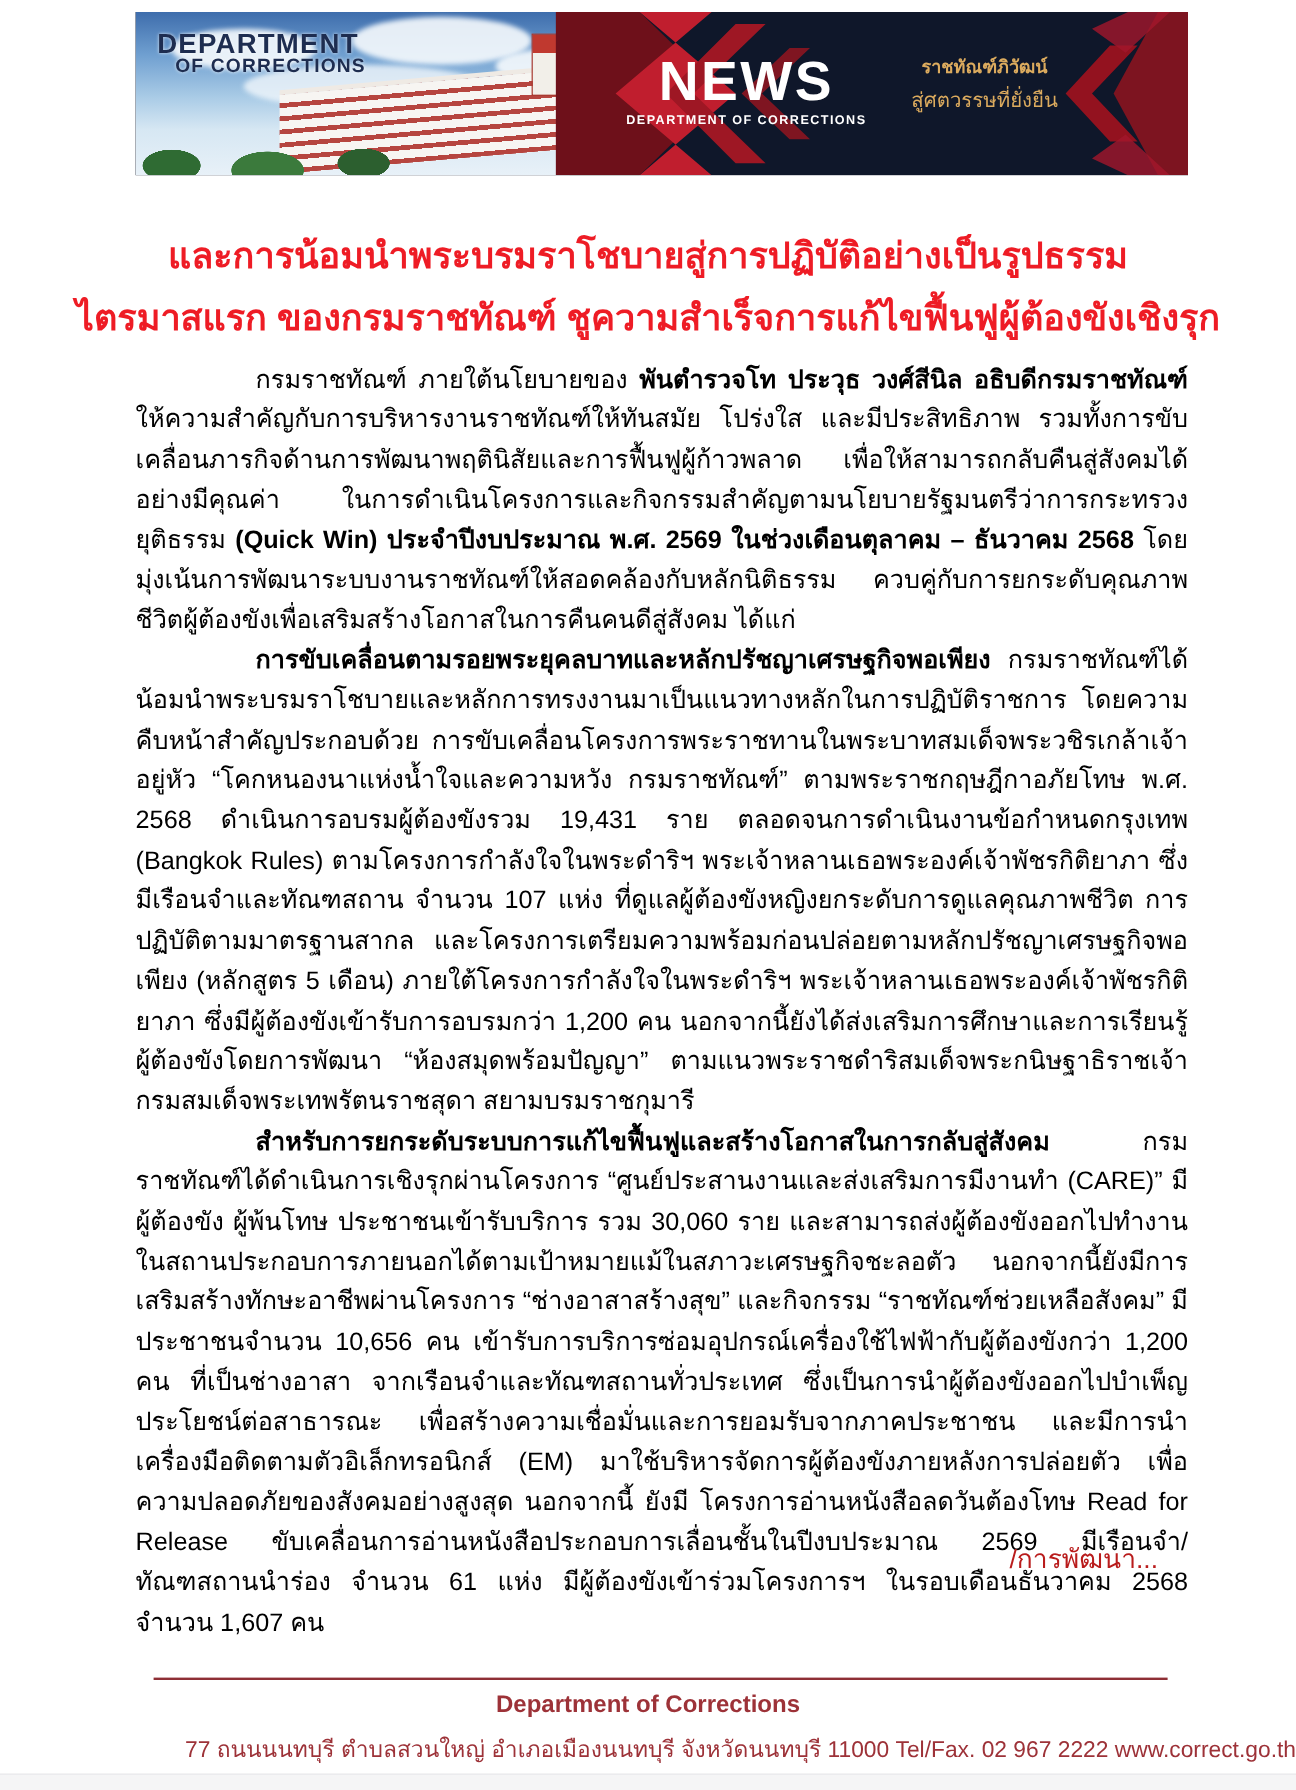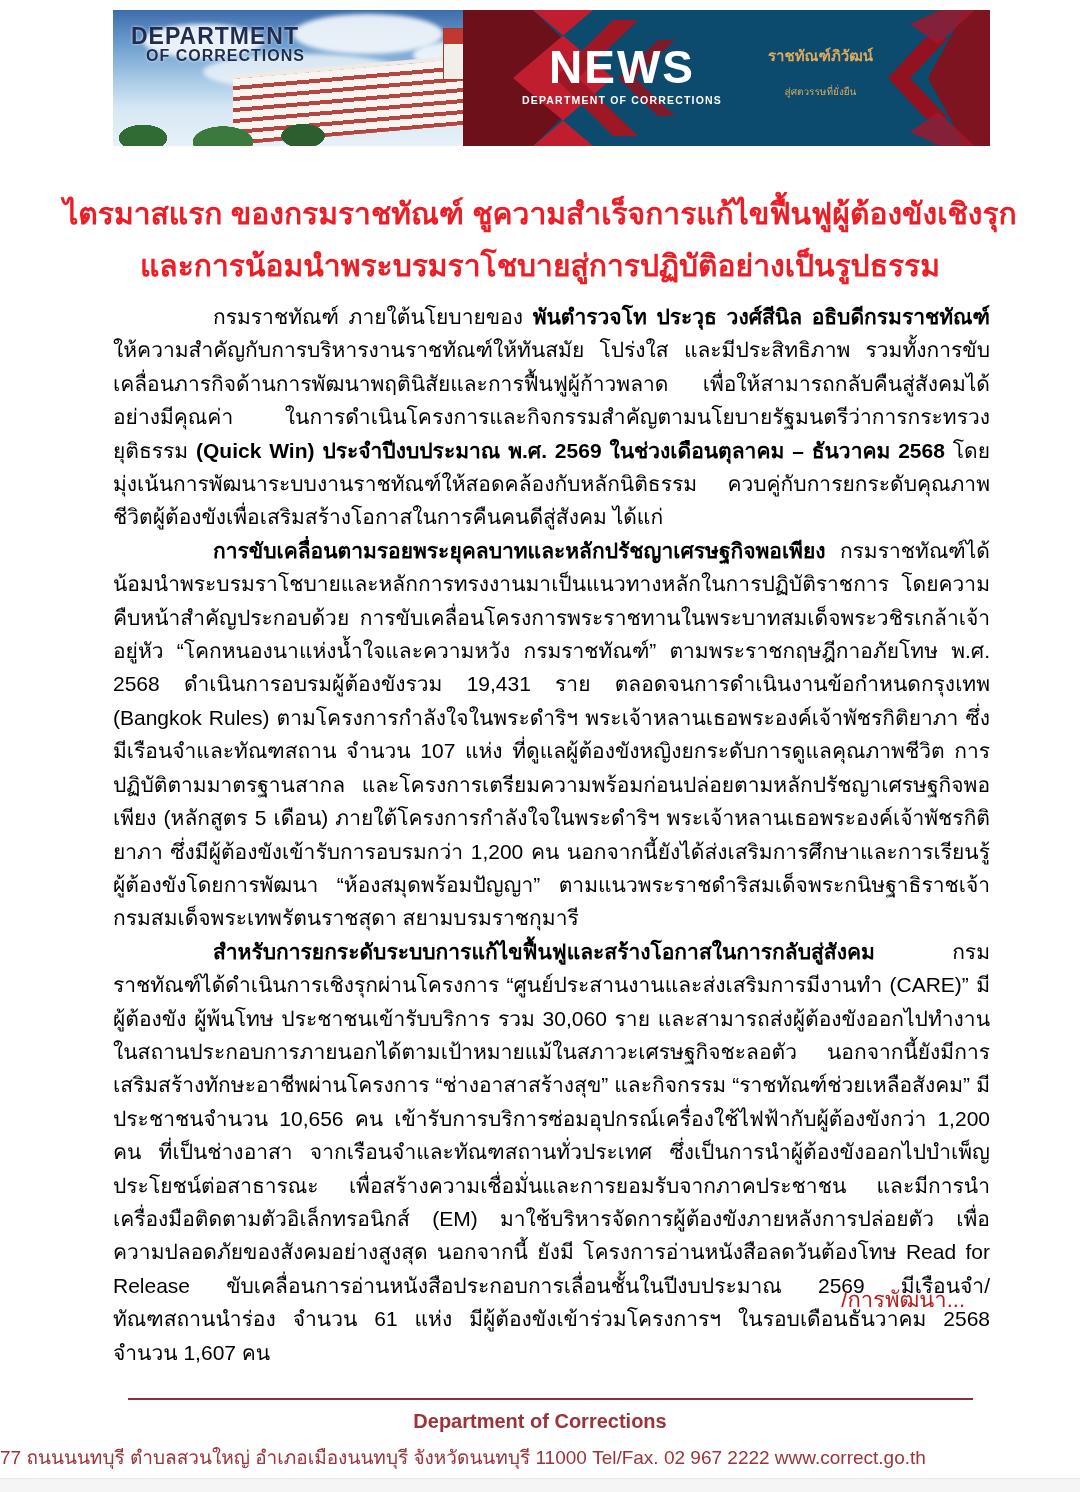--- a/index.html
+++ b/index.html
@@ -6,21 +6,21 @@
   html,body { background:#ffffff; }
   .page {
     position:relative; width:1080px; height:1492px; margin:0 auto;
     background:#ffffff; overflow:hidden;
     font-family:"Liberation Sans", sans-serif;
   }
 
   
   .header {
     position:absolute; left:113px; top:10px; width:877px; height:136px;
-    background:#0c4a6e; overflow:hidden;text-decoration:underline;
+    background:#0f172a; overflow:hidden;text-decoration:underline;
   }
   .photo {
     position:absolute; left:0; top:0; width:420px; height:136px; overflow:hidden;
     background:linear-gradient(180deg,#3e6dac 0%,#6f9fd0 26%,#a9cbe6 52%,#d6e7f3 72%,#e8f1f8 100%);
   }
   .cloud { position:absolute; background:#f6fafd; border-radius:50%; filter:blur(2px); opacity:.9; }
   .cloud.c1 { left:30px;  top:14px; width:120px; height:34px; }
   .cloud.c2 { left:180px; top:4px;  width:150px; height:40px; }
   .cloud.c3 { left:90px;  top:44px; width:200px; height:36px; opacity:.75; }
   .cloud.c4 { left:300px; top:30px; width:110px; height:30px; }
@@ -60,21 +60,21 @@
   .anniv .digit-row { display:flex; align-items:center; justify-content:center; gap:2px; }
   .anniv .digits { font-size:44px; font-weight:800; line-height:1; color:#d9a85c; }
   .anniv .seal {
     width:38px; height:38px; border-radius:50%;
     border:3px solid #d9a85c; background:#8f4a16;
     display:flex; align-items:center; justify-content:center;
   }
   .anniv .seal-inner { width:22px; height:26px; border-radius:40% 40% 50% 50%; background:#c98a3a; }
   .anniv .yr { font-size:20px; font-weight:bold; align-self:flex-end; margin-bottom:2px; }
   .anniv .slogan1 { font-size:15px; font-weight:bold; margin-top:18px; }
-  .anniv .slogan2 { font-size:10px; margin-top:16px; }
+  .anniv .slogan2 { font-size:17px; margin-top:1px; }
 
   
   .doc-title {
     position:absolute; left:60px; width:960px; top:188px;
     text-align:center; color:#ee1c25; font-weight:bold; font-size:30px; line-height:52px;
   }
 
   
   .body-text {
     position:absolute; left:113px; top:300px; width:877px;
@@ -85,21 +85,21 @@
 
   .continuation {
     position:absolute; right:115px; top:1282px;
     font-size:22px; color:#b91c1c;
   }
 
   
   .footer-rule { position:absolute; left:128px; top:1398px; width:845px; height:0; border-top:2px solid #8e2f35; }
   .footer-org  { position:absolute; left:0; width:1080px; top:1410px; text-align:center;
                  color:#9d3238; font-size:20px; font-weight:bold; }
-  .footer-addr { position:absolute; left:0; width:1080px; top:1442px; text-align:left;
+  .footer-addr { position:absolute; left:0; width:1080px; top:1442px; text-align:right;
                  color:#9d3238; font-size:19px; }
   .bottom-strip { position:absolute; left:0; bottom:0; width:1080px; height:14px;
                   background:#f5f5f6; border-top:1px solid #e9e9ec; }
 </style>
 </head>
 <body>
 
 <div class="page">
 
   <div class="header">
@@ -136,22 +136,22 @@
 
     <svg class="edge-chevron" viewBox="0 0 110 136">
       <polygon points="45,28 68,28 30,68 68,108 45,108 8,68" fill="#93121f"></polygon>
       <polygon points="85,0 110,0 110,136 85,136 48,68" fill="#7d1420"></polygon>
       <polygon points="60,0 95,0 58,34 30,14" fill="#a3172c" opacity="0.8"></polygon>
       <polygon points="60,136 95,136 58,102 30,122" fill="#a3172c" opacity="0.8"></polygon>
     </svg>
   </div>
 
   <div class="doc-title">
+    <div>และการน้อมนำพระบรมราโชบายสู่การปฏิบัติอย่างเป็นรูปธรรม</div>
     <div>ไตรมาสแรก ของกรมราชทัณฑ์ ชูความสำเร็จการแก้ไขฟื้นฟูผู้ต้องขังเชิงรุก</div>
-    <div>และการน้อมนำพระบรมราโชบายสู่การปฏิบัติอย่างเป็นรูปธรรม</div>
   </div>
 
   <div class="body-text" id="paragraphs">
       <p class="body-para"><span>กรมราชทัณฑ์ ภายใต้นโยบายของ </span><span class="b">พันตำรวจโท ประวุธ วงศ์สีนิล อธิบดีกรมราชทัณฑ์ </span><span>ให้ความสำคัญกับการบริหารงานราชทัณฑ์ให้ทันสมัย โปร่งใส และมีประสิทธิภาพ รวมทั้งการขับเคลื่อนภารกิจด้านการพัฒนาพฤตินิสัยและการฟื้นฟูผู้ก้าวพลาด เพื่อให้สามารถกลับคืนสู่สังคมได้อย่างมีคุณค่า ในการดำเนินโครงการและกิจกรรมสำคัญตามนโยบายรัฐมนตรีว่าการกระทรวงยุติธรรม </span><span class="b">(Quick Win) ประจำปีงบประมาณ พ.ศ. 2569 ในช่วงเดือนตุลาคม – ธันวาคม 2568 </span><span>โดยมุ่งเน้นการพัฒนาระบบงานราชทัณฑ์ให้สอดคล้องกับหลักนิติธรรม ควบคู่กับการยกระดับคุณภาพชีวิตผู้ต้องขังเพื่อเสริมสร้างโอกาสในการคืนคนดีสู่สังคม ได้แก่</span></p>
       <p class="body-para"><span class="b">การขับเคลื่อนตามรอยพระยุคลบาทและหลักปรัชญาเศรษฐกิจพอเพียง </span><span>กรมราชทัณฑ์ได้น้อมนำพระบรมราโชบายและหลักการทรงงานมาเป็นแนวทางหลักในการปฏิบัติราชการ โดยความคืบหน้าสำคัญประกอบด้วย  การขับเคลื่อนโครงการพระราชทานในพระบาทสมเด็จพระวชิรเกล้าเจ้าอยู่หัว “โคกหนองนาแห่งน้ำใจและความหวัง กรมราชทัณฑ์” ตามพระราชกฤษฎีกาอภัยโทษ พ.ศ. 2568  ดำเนินการอบรมผู้ต้องขังรวม 19,431 ราย  ตลอดจนการดำเนินงานข้อกำหนดกรุงเทพ (Bangkok Rules) ตามโครงการกำลังใจในพระดำริฯ พระเจ้าหลานเธอพระองค์เจ้าพัชรกิติยาภา ซึ่งมีเรือนจำและทัณฑสถาน จำนวน 107 แห่ง ที่ดูแลผู้ต้องขังหญิงยกระดับการดูแลคุณภาพชีวิต การปฏิบัติตามมาตรฐานสากล และโครงการเตรียมความพร้อมก่อนปล่อยตามหลักปรัชญาเศรษฐกิจพอเพียง (หลักสูตร 5 เดือน) ภายใต้โครงการกำลังใจในพระดำริฯ พระเจ้าหลานเธอพระองค์เจ้าพัชรกิติยาภา ซึ่งมีผู้ต้องขังเข้ารับการอบรมกว่า 1,200 คน นอกจากนี้ยังได้ส่งเสริมการศึกษาและการเรียนรู้ผู้ต้องขังโดยการพัฒนา “ห้องสมุดพร้อมปัญญา” ตามแนวพระราชดำริสมเด็จพระกนิษฐาธิราชเจ้า กรมสมเด็จพระเทพรัตนราชสุดา สยามบรมราชกุมารี</span></p>
       <p class="body-para"><span class="b">สำหรับการยกระดับระบบการแก้ไขฟื้นฟูและสร้างโอกาสในการกลับสู่สังคม </span><span>กรมราชทัณฑ์ได้ดำเนินการเชิงรุกผ่านโครงการ “ศูนย์ประสานงานและส่งเสริมการมีงานทำ (CARE)” มีผู้ต้องขัง  ผู้พ้นโทษ ประชาชนเข้ารับบริการ รวม 30,060 ราย และสามารถส่งผู้ต้องขังออกไปทำงานในสถานประกอบการภายนอกได้ตามเป้าหมายแม้ในสภาวะเศรษฐกิจชะลอตัว นอกจากนี้ยังมีการเสริมสร้างทักษะอาชีพผ่านโครงการ “ช่างอาสาสร้างสุข” และกิจกรรม “ราชทัณฑ์ช่วยเหลือสังคม” มีประชาชนจำนวน 10,656 คน เข้ารับการบริการซ่อมอุปกรณ์เครื่องใช้ไฟฟ้ากับผู้ต้องขังกว่า 1,200 คน  ที่เป็นช่างอาสา จากเรือนจำและทัณฑสถานทั่วประเทศ ซึ่งเป็นการนำผู้ต้องขังออกไปบำเพ็ญประโยชน์ต่อสาธารณะ เพื่อสร้างความเชื่อมั่นและการยอมรับจากภาคประชาชน  และมีการนำเครื่องมือติดตามตัวอิเล็กทรอนิกส์ (EM) มาใช้บริหารจัดการผู้ต้องขังภายหลังการปล่อยตัว เพื่อความปลอดภัยของสังคมอย่างสูงสุด  นอกจากนี้ ยังมี โครงการอ่านหนังสือลดวันต้องโทษ Read for Release ขับเคลื่อนการอ่านหนังสือประกอบการเลื่อนชั้นในปีงบประมาณ 2569 มีเรือนจำ/ทัณฑสถานนำร่อง จำนวน 61 แห่ง มีผู้ต้องขังเข้าร่วมโครงการฯ ในรอบเดือนธันวาคม 2568 จำนวน 1,607 คน</span></p>
     </div>
 
   <div class="continuation">/การพัฒนา...</div>
 

